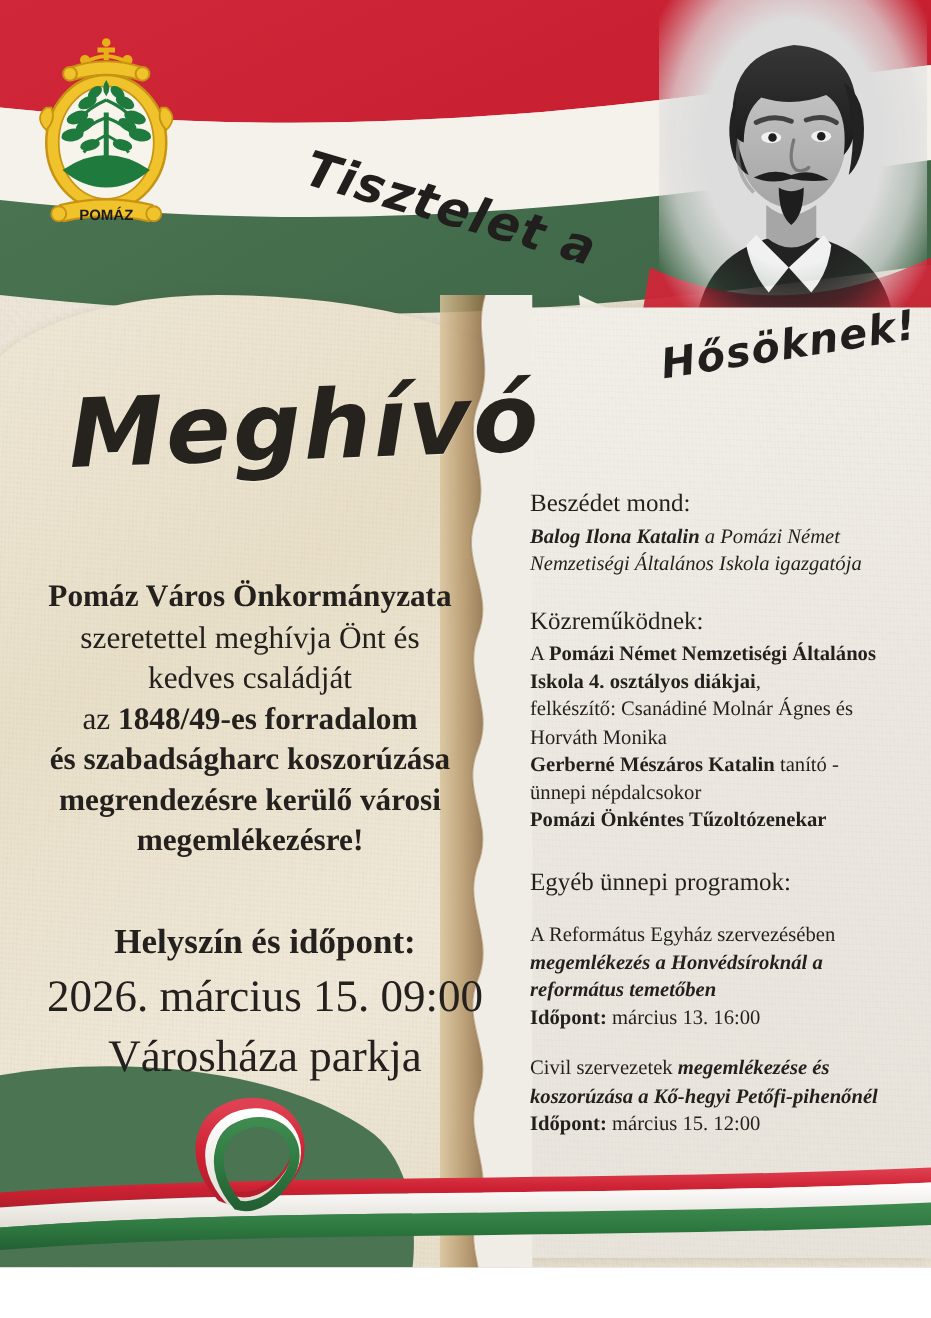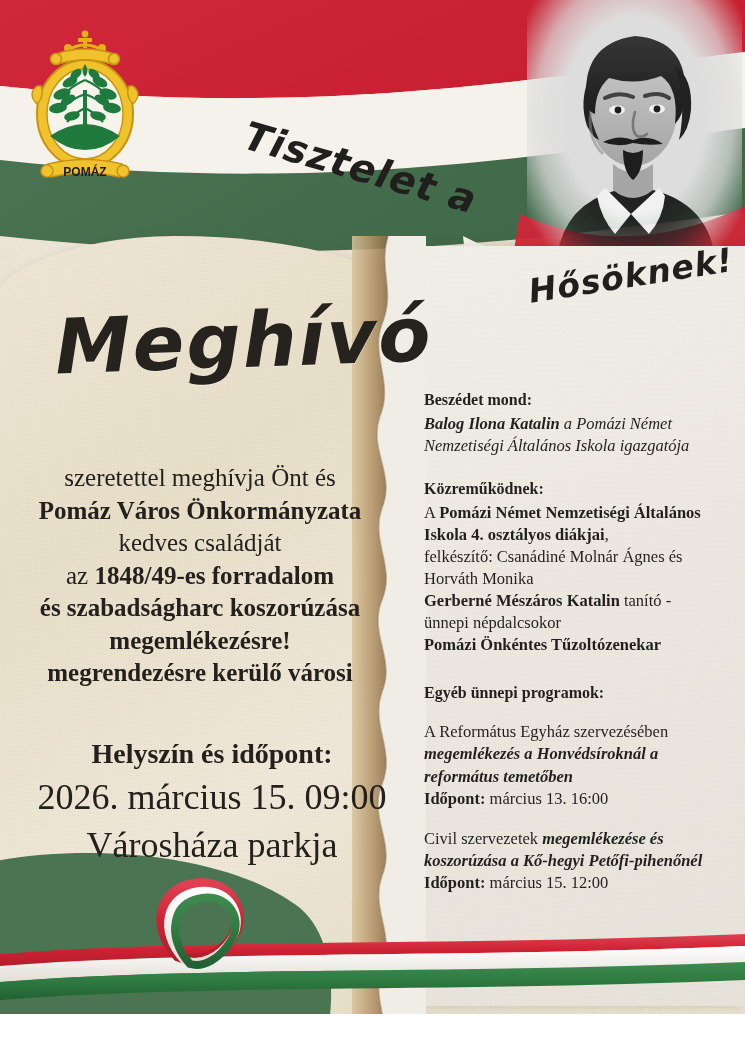--- a/index.html
+++ b/index.html
@@ -157,22 +157,22 @@
   .when-line { font-size: 36px; line-height: 1.34; }
 
   
   .right-col {
     position: absolute;
     left: 424px; top: 390px;
     width: 288px;
     color: #231f1c;
   }
   .rc-head {
-    font-size: 16px;
-    font-weight: 700;
+    font-size: 20px;
+    font-weight: 400;
     line-height: 1.30;
     margin: 0 0 2px 0;
   }
   .rc-body {
     font-size: 16.5px;
     line-height: 1.34;
     margin: 0;
   }
   .rc-body b { font-weight: 700; }
   .rc-body i { font-style: italic; }
@@ -363,27 +363,27 @@
   <div class="script ribbon-word-1">
     <span>Tisztelet a</span>
   </div>
   <div class="script ribbon-word-2">
     <span>Hősöknek!</span>
   </div>
 
   <div class="meghivo">Meghívó</div>
 
   <div class="left-col">
+    <div class="inv-line b">Pomáz Város Önkormányzata</div>
     <div class="inv-line">szeretettel meghívja Önt és</div>
-    <div class="inv-line b">Pomáz Város Önkormányzata</div>
     <div class="inv-line">kedves családját</div>
     <div class="inv-line"><span>az </span><b>1848/49-es forradalom</b></div>
     <div class="inv-line b">és szabadságharc koszorúzása</div>
+    <div class="inv-line b">megrendezésre kerülő városi</div>
     <div class="inv-line b">megemlékezésre!</div>
-    <div class="inv-line b">megrendezésre kerülő városi</div>
   </div>
 
   <div class="when-block">
     <div class="when-head">Helyszín és időpont:</div>
     <div class="when-line">2026. március 15. 09:00</div>
     <div class="when-line">Városháza parkja</div>
   </div>
 
   <div class="right-col">
 

